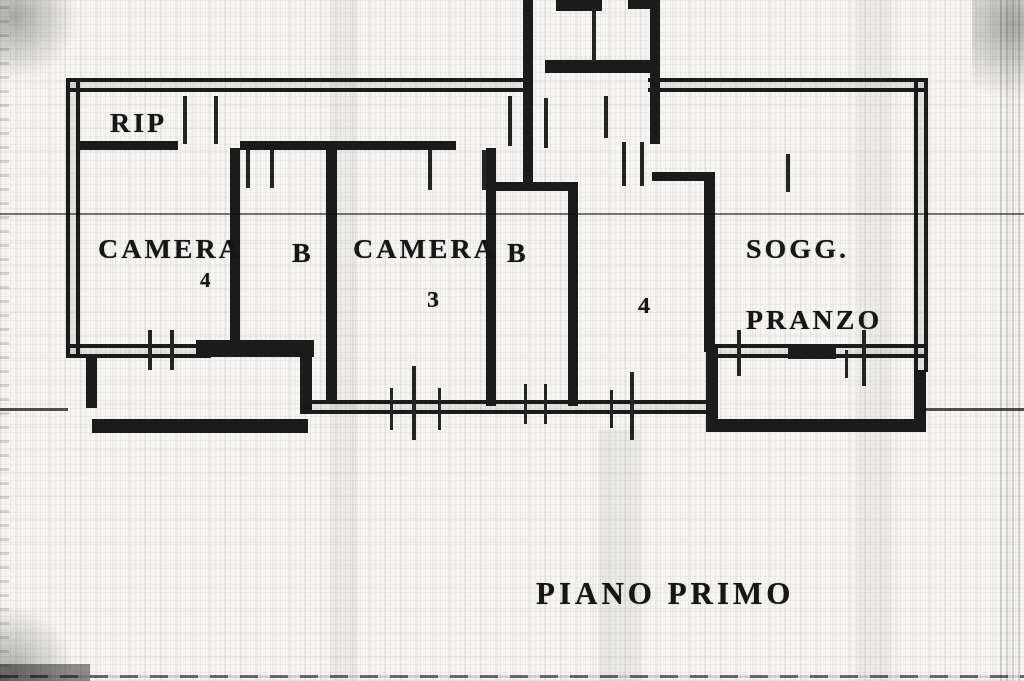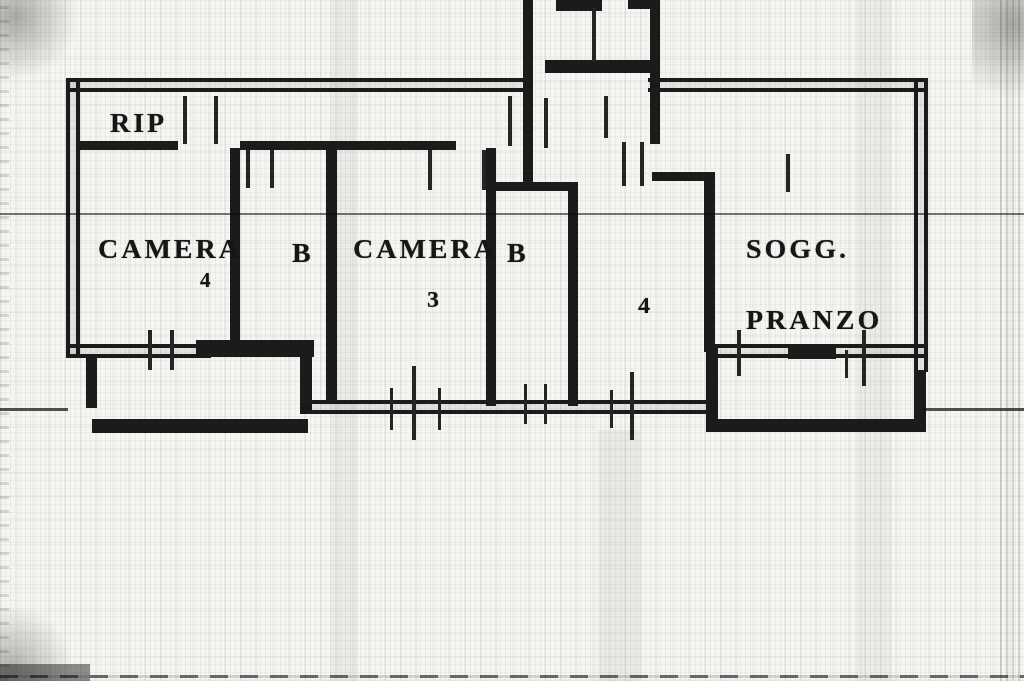--- a/index.html
+++ b/index.html
@@ -105,20 +105,21 @@
   <div class="lbl" style="left:98px;top:233px;">CAMERA</div>
   <div class="lbl num" style="left:200px;top:268px;font-size:21px;">4</div>
   <div class="lbl" style="left:292px;top:237px;">B</div>
   <div class="lbl" style="left:353px;top:233px;">CAMERA</div>
   <div class="lbl num" style="left:427px;top:286px;">3</div>
   <div class="lbl" style="left:507px;top:237px;">B</div>
   <div class="lbl num" style="left:638px;top:292px;">4</div>
   <div class="lbl" style="left:746px;top:233px;">SOGG.</div>
   <div class="lbl" style="left:746px;top:288px;margin-top:16px;">PRANZO</div>
 
+  <div class="lbl title" style="left:536px;top:576px;">PIANO PRIMO</div>
 
   <div class="art" style="left:0;top:213px;width:1024px;height:2px;background:rgba(10,10,10,0.55);"></div>
   <div class="art" style="left:0;top:408px;width:68px;height:3px;background:rgba(10,10,10,0.7);"></div>
   <div class="art" style="left:924px;top:408px;width:100px;height:3px;background:rgba(10,10,10,0.7);"></div>
   <div class="art" style="left:0;top:675px;width:1024px;height:3px;background:repeating-linear-gradient(90deg, rgba(10,10,10,0.6) 0 18px, rgba(10,10,10,0.15) 18px 30px);"></div>
   <div class="art" style="left:0;top:664px;width:90px;height:17px;background:rgba(10,10,10,0.45);"></div>
 
 </div>
 
 </body></html>

